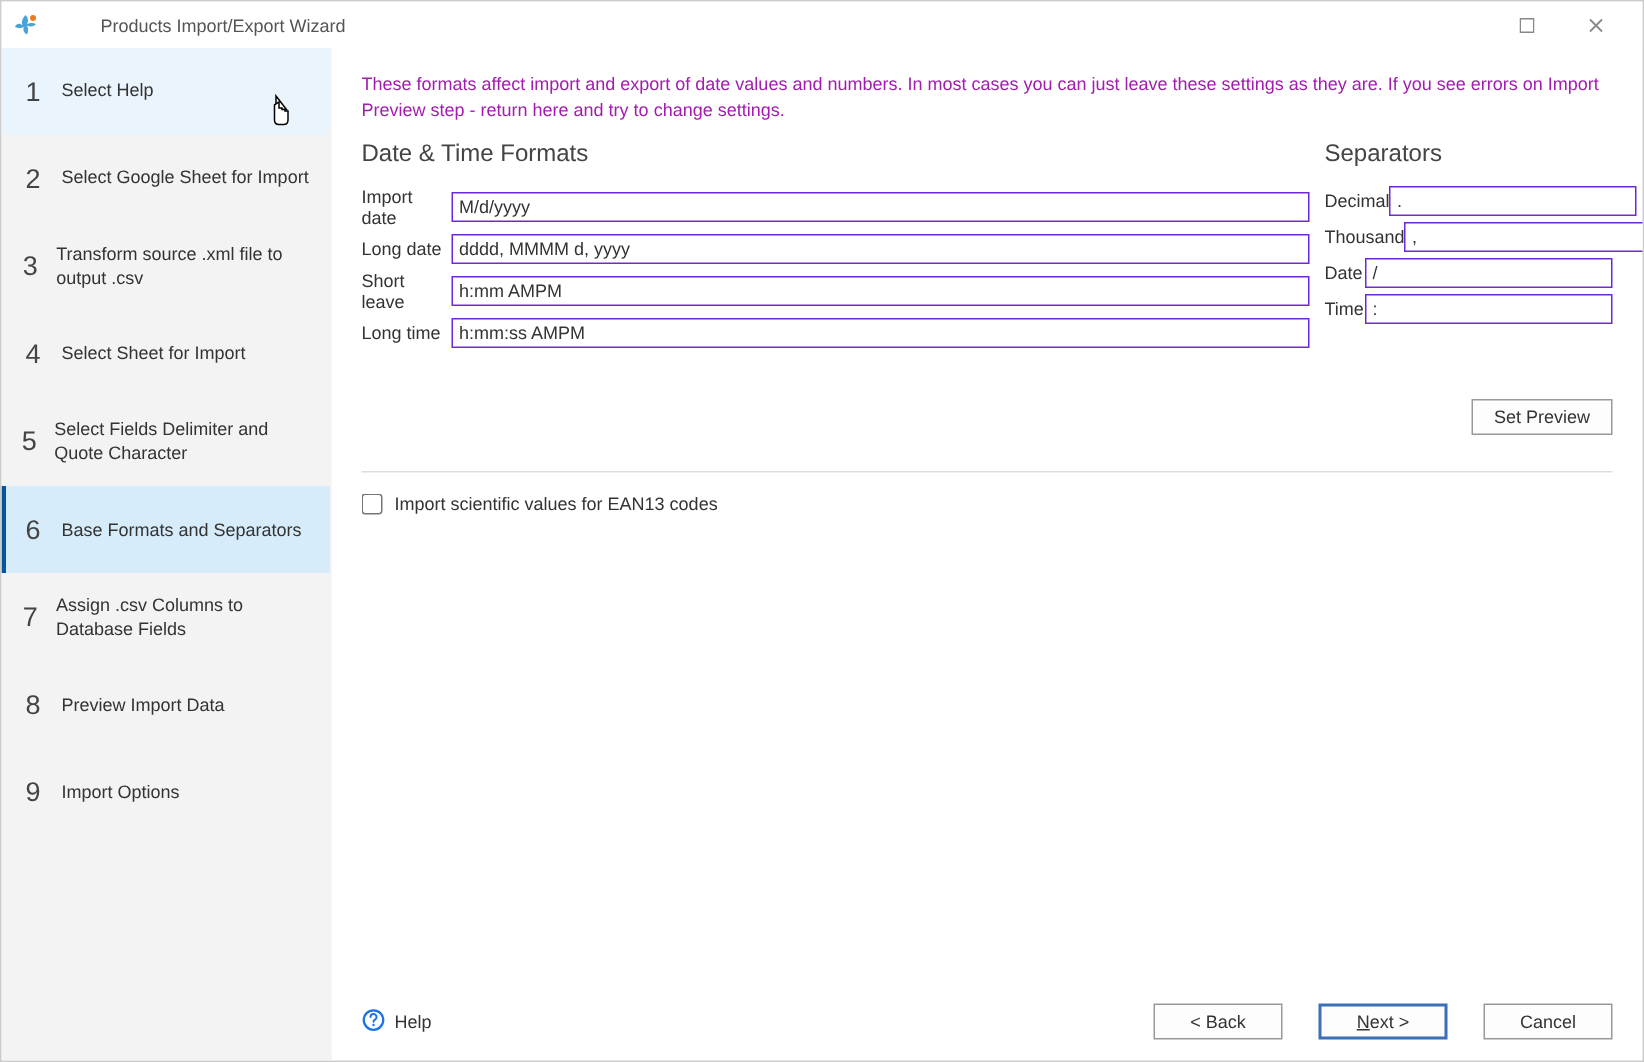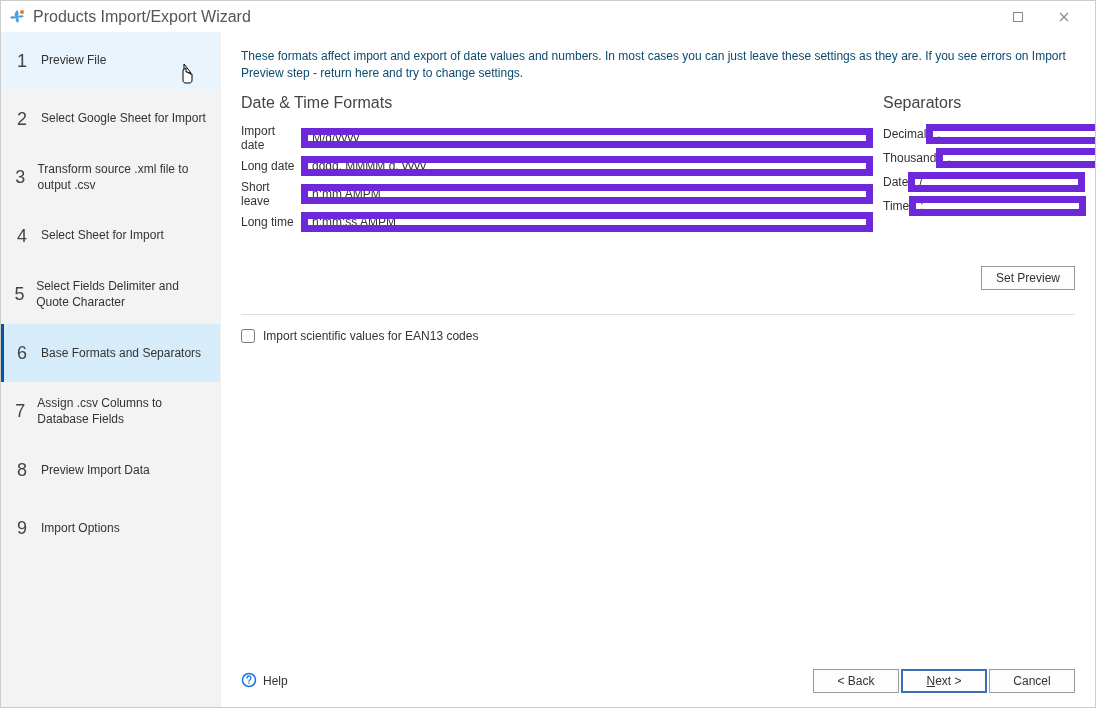--- a/index.html
+++ b/index.html
@@ -25,21 +25,22 @@
     background: #fff;
   }
   .titlebar .app-icon {
     width: 16px;
     height: 16px;
     margin-right: 8px;
   }
   .titlebar .title {
     flex: 1;
     color: #555;
-    font-size: 16px;
+    font-size: 12px;
+    margin-left: 34px;
   }
   .titlebar .win-controls {
     display: flex;
     gap: 0;
   }
   .titlebar .win-btn {
     width: 46px;
     height: 31px;
     display: flex;
     align-items: center;
@@ -100,21 +101,21 @@
     pointer-events: none;
   }
   .content {
     flex: 1;
     padding: 16px 20px;
     position: relative;
     display: flex;
     flex-direction: column;
   }
   .desc {
-    color: #0c4a6e;
+    color: #a21caf;
     font-size: 12px;
     line-height: 1.4;
     margin-bottom: 12px;
   }
   .columns {
     display: flex;
     gap: 10px;
   }
   .col-left {
     flex: 1;
@@ -136,21 +137,21 @@
   .field-row .lbl {
     width: 60px;
     color: #333;
     font-size: 12px;
   }
   .col-right .field-row .lbl {
     width: 60px;
   }
   .field-row input[type="text"] {
     flex: 1;
-    border: 7px solid #6d28d9;
+    border: 1px solid #6d28d9;
     padding: 2px 4px;
     font-size: 12px;
     font-family: inherit;
     height: 20px;
     color: #333;
   }
   .btn {
     border: 1px solid #999;
     background: #fdfdfd;
     padding: 4px 14px;
@@ -204,21 +205,21 @@
     cursor: pointer;
     font-size: 12px;
     text-decoration: none;
     text-align: right;
   }
   .help-link .help-icon {
     color: #1a73e8;
   }
   .footer-buttons {
     display: flex;
-    gap: 2px;
+    gap: 24px;
   }
   .underline-letter {
     text-decoration: underline;
   }
 </style>
 </head>
 <body>
 
 <div class="titlebar">
   <span class="app-icon">
@@ -239,21 +240,21 @@
           <path d="M1 1 L9 9 M9 1 L1 9" stroke="#888" stroke-width="1.2"></path>
         </svg>
     </div>
   </div>
 </div>
 
 <div class="main">
   <div class="sidebar">
     <div class="step hover">
       <span class="num">1</span>
-      <span class="label">Preview File</span>
+      <span class="label">Select Help</span>
     </div>
     <div class="step">
       <span class="num">2</span>
       <span class="label">Select Google Sheet for Import</span>
     </div>
     <div class="step">
       <span class="num">3</span>
       <span class="label">Transform source .xml file to output .csv</span>
     </div>
     <div class="step">

